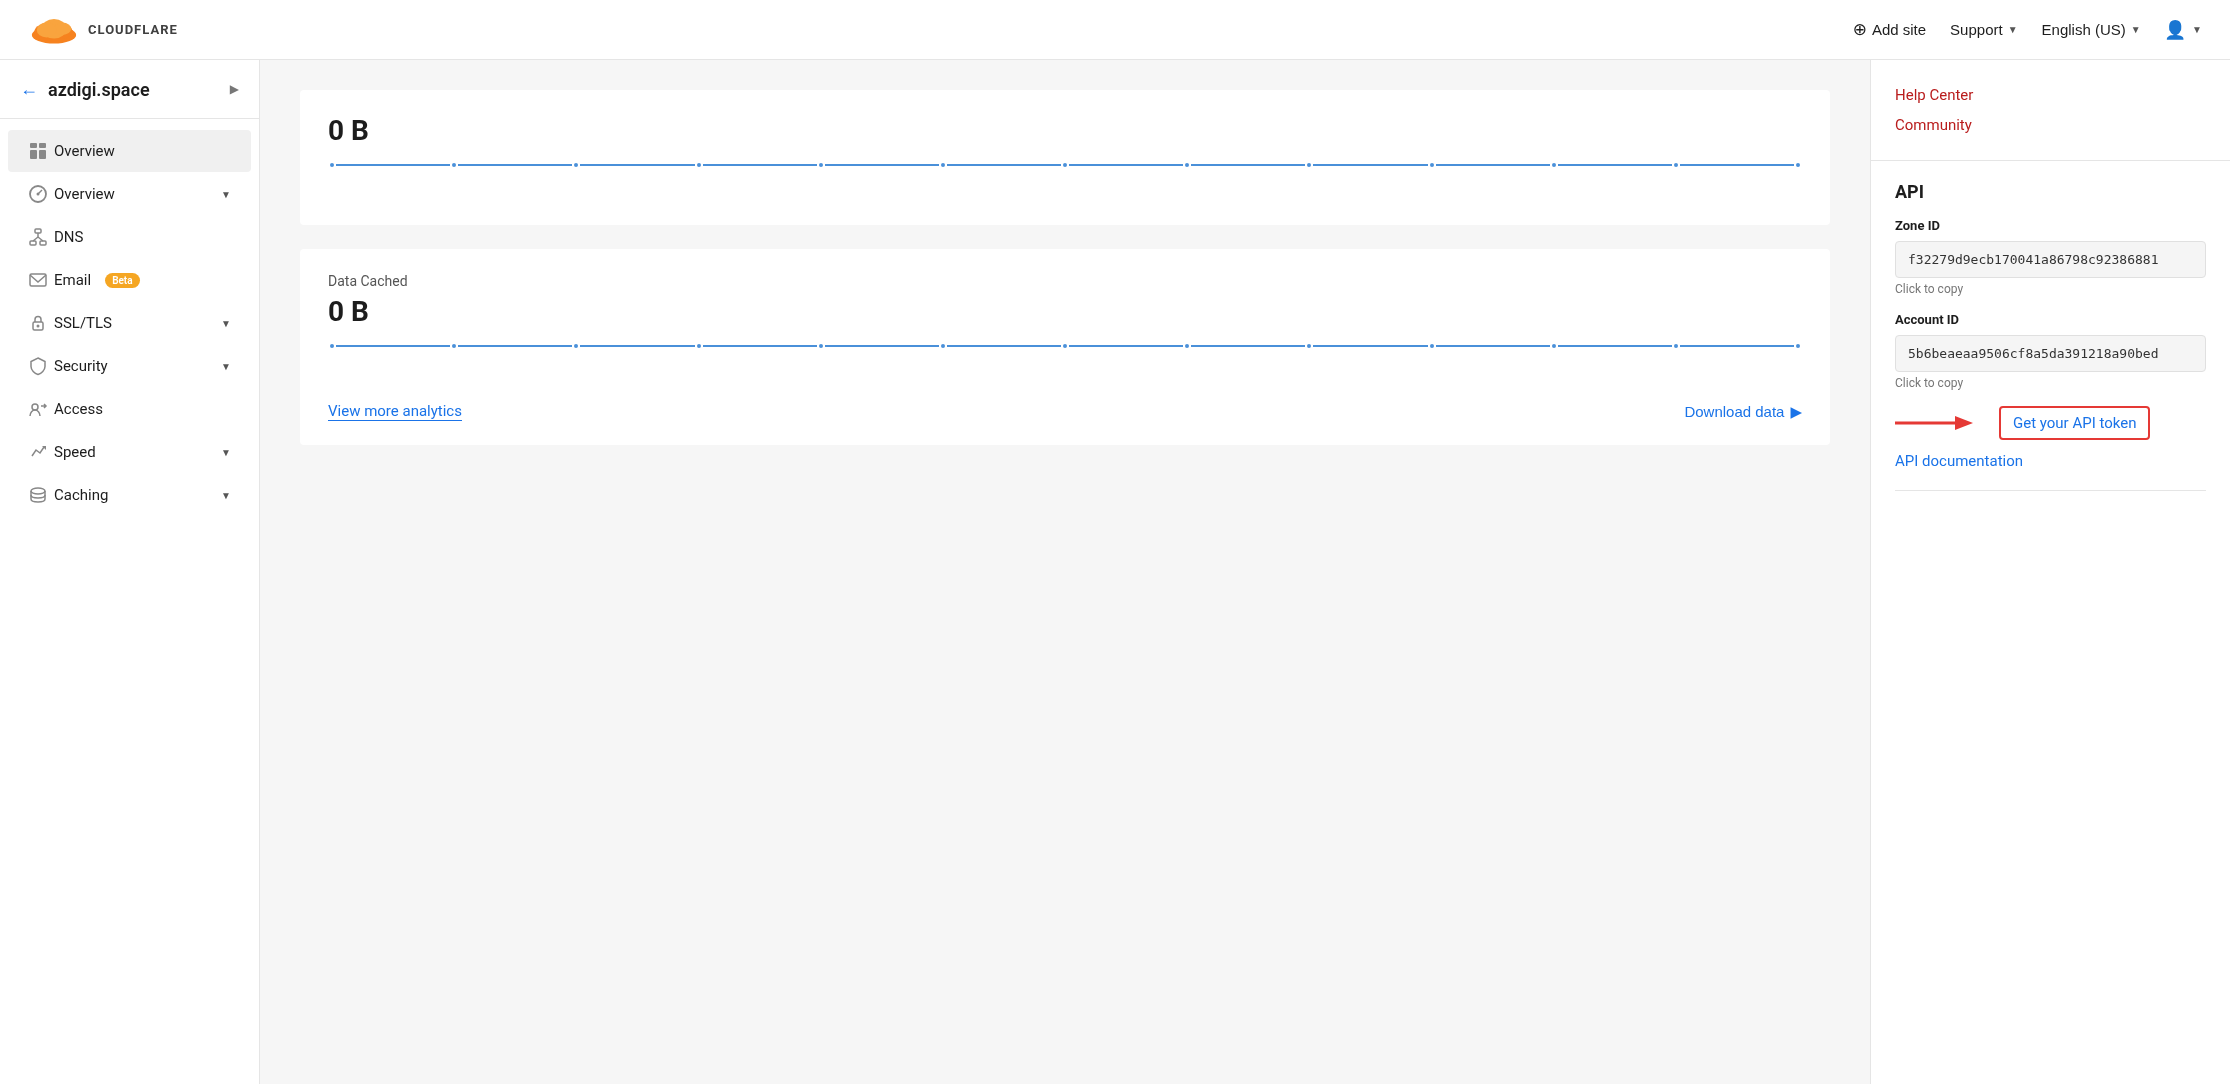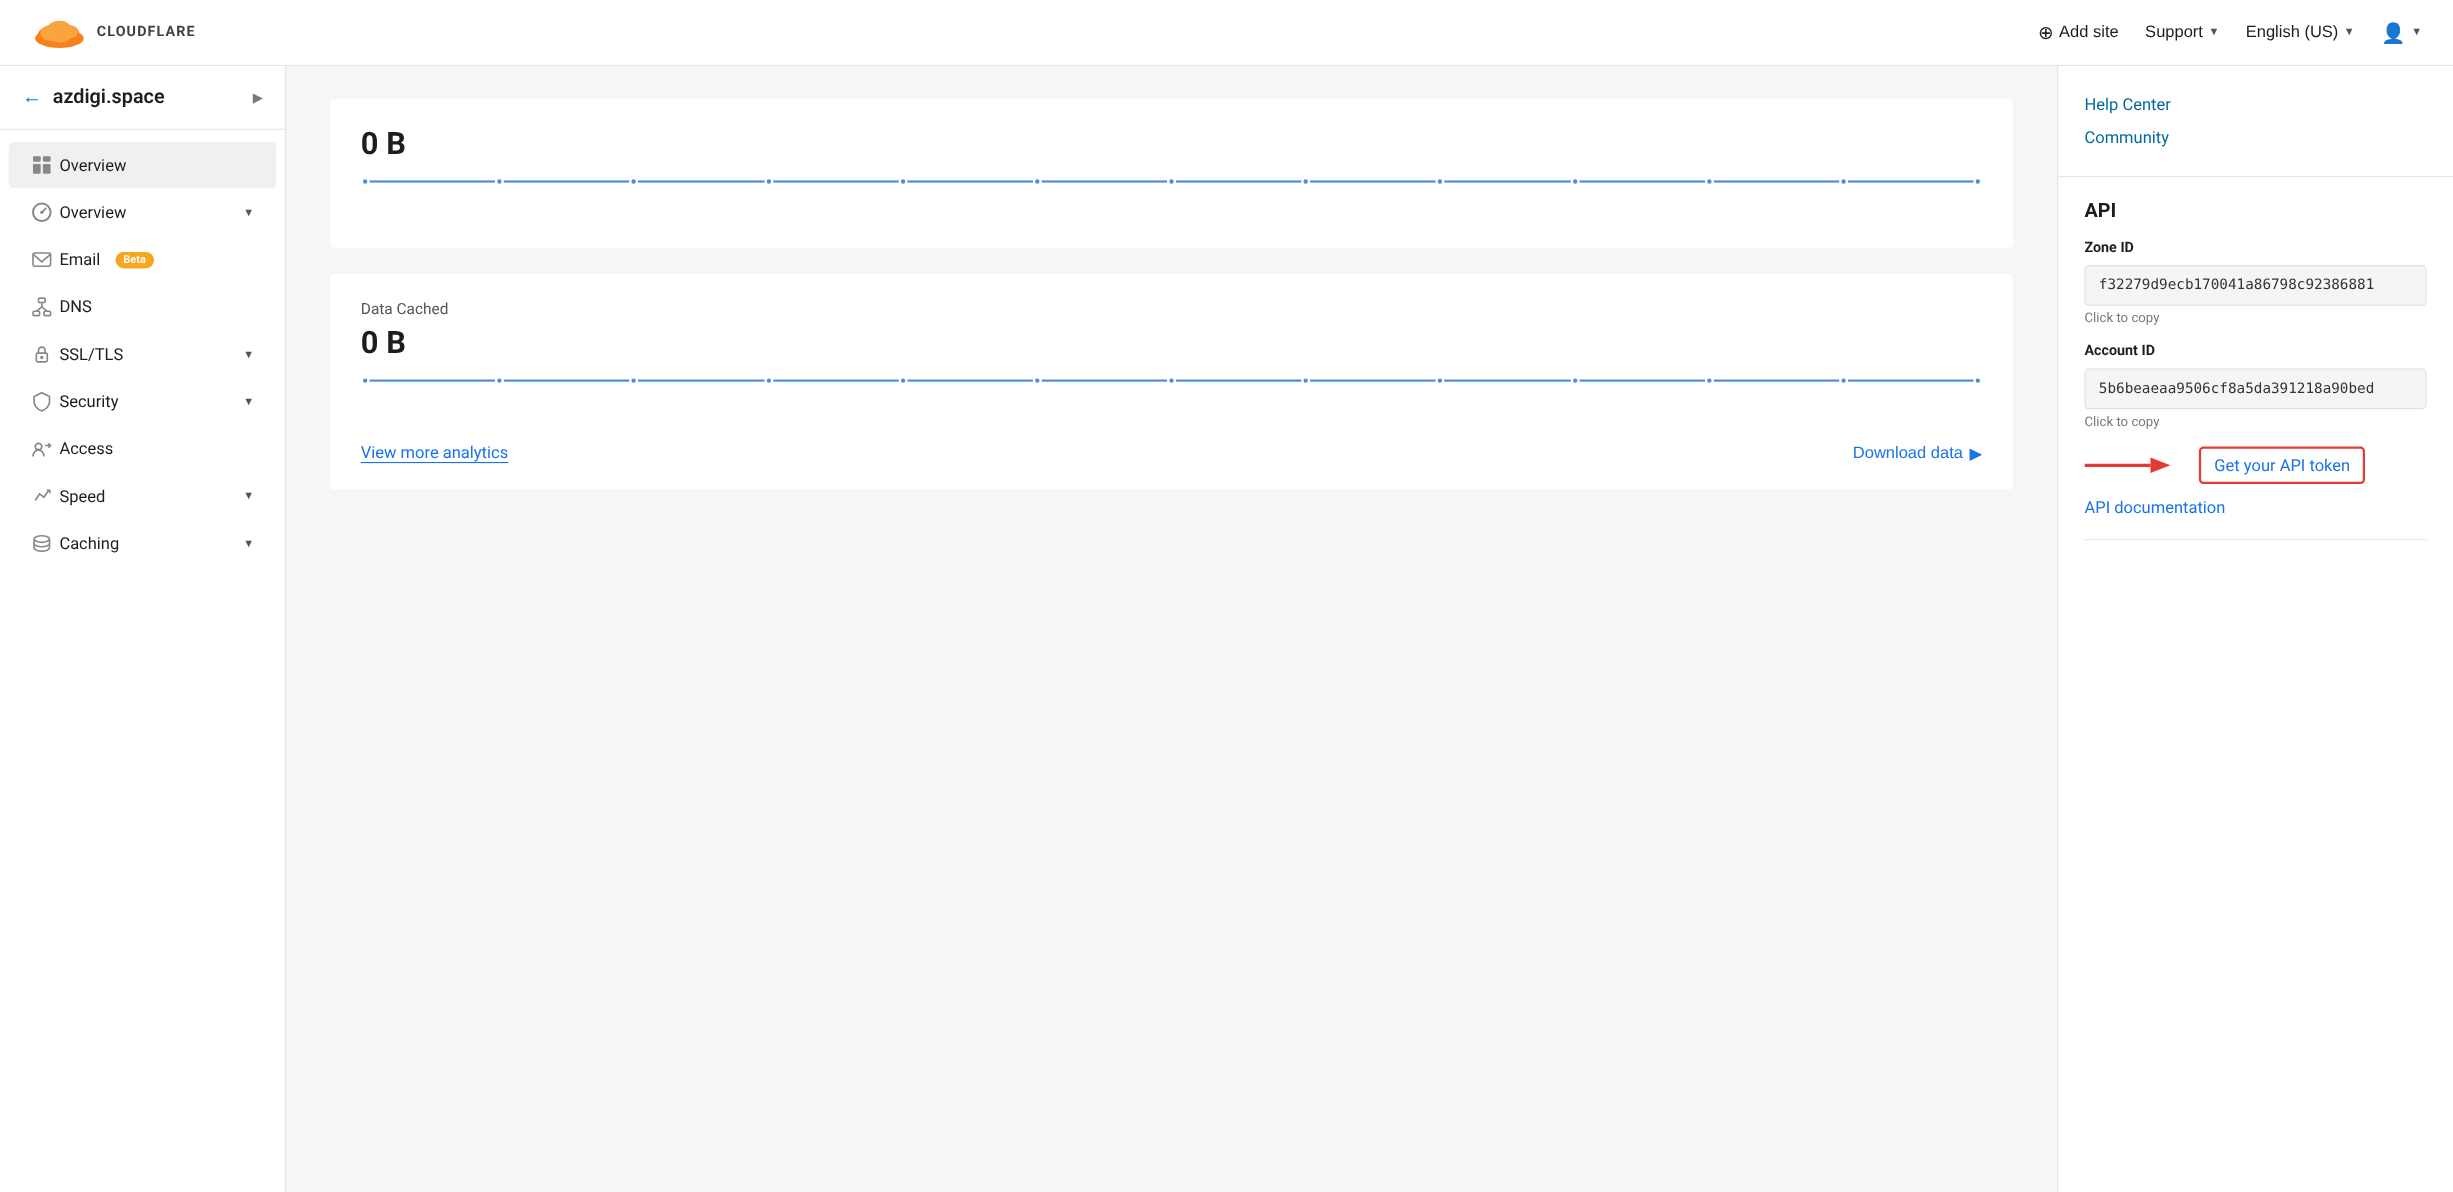--- a/index.html
+++ b/index.html
@@ -85,21 +85,21 @@
     .chart-actions { display: flex; align-items: center; justify-content: space-between; margin-top: 20px; }
     .chart-link { color: #1a73e8; font-size: 15px; text-decoration: none; border-bottom: 1px solid #1a73e8; cursor: pointer; }
     .download-btn { display: flex; align-items: center; gap: 6px; color: #1a73e8; font-size: 15px; cursor: pointer; background: none; border: none; }
 
     
     .right-panel {
       width: 360px; min-width: 360px; background: #fff;
       border-left: 1px solid #e5e5e5; overflow-y: auto; padding: 0;
     }
     .right-section { padding: 20px 24px; border-bottom: 1px solid #e5e5e5; }
-    .right-link { color: #0369a1; font-size: 15px; text-decoration: none; cursor: pointer; display: block; padding: 6px 0; }
+    .right-link { color: #b91c1c; font-size: 15px; text-decoration: none; cursor: pointer; display: block; padding: 6px 0; }
 
     .api-section { padding: 20px 24px; }
     .api-title { font-size: 18px; font-weight: 700; margin-bottom: 16px; color: #1d1d1d; }
     .api-field-label { font-size: 13px; font-weight: 700; color: #1d1d1d; margin-bottom: 8px; }
     .api-id-box {
       background: #f5f5f5; border: 1px solid #e0e0e0; border-radius: 4px;
       padding: 10px 12px; font-size: 13px; color: #333;
       font-family: monospace; word-break: break-all; margin-bottom: 4px;
     }
     .api-copy-hint { font-size: 12px; color: #777; margin-bottom: 16px; }
@@ -191,49 +191,49 @@
           </span>
           <span class="nav-label">Overview</span>
         </div>
         <span class="nav-caret">▼</span>
       </div>
 
       <div class="nav-item">
         <div class="nav-item-left">
           <span class="nav-icon">
             <svg width="20" height="20" viewBox="0 0 20 20" fill="none">
-                <rect x="2" y="4" width="16" height="12" rx="1.5" stroke="#888" stroke-width="1.5" fill="none"></rect>
-                <path d="M2 5 L10 12 L18 5" stroke="#888" stroke-width="1.5"></path>
-              </svg>
-          </span>
-          <span class="nav-label">Email</span>
-          <span class="nav-badge">Beta</span>
-        </div>
-      </div>
-
-      <div class="nav-item">
-        <div class="nav-item-left">
-          <span class="nav-icon">
-            <svg width="20" height="20" viewBox="0 0 20 20" fill="none">
                 <rect x="7" y="2" width="6" height="4" rx="1" stroke="#888" stroke-width="1.5" fill="none"></rect>
                 <rect x="2" y="14" width="6" height="4" rx="1" stroke="#888" stroke-width="1.5" fill="none"></rect>
                 <rect x="12" y="14" width="6" height="4" rx="1" stroke="#888" stroke-width="1.5" fill="none"></rect>
                 <line x1="10" y1="6" x2="10" y2="10" stroke="#888" stroke-width="1.5"></line>
                 <line x1="10" y1="10" x2="5" y2="14" stroke="#888" stroke-width="1.5"></line>
                 <line x1="10" y1="10" x2="15" y2="14" stroke="#888" stroke-width="1.5"></line>
               </svg>
           </span>
           <span class="nav-label">DNS</span>
         </div>
       </div>
 
       <div class="nav-item">
         <div class="nav-item-left">
           <span class="nav-icon">
             <svg width="20" height="20" viewBox="0 0 20 20" fill="none">
+                <rect x="2" y="4" width="16" height="12" rx="1.5" stroke="#888" stroke-width="1.5" fill="none"></rect>
+                <path d="M2 5 L10 12 L18 5" stroke="#888" stroke-width="1.5"></path>
+              </svg>
+          </span>
+          <span class="nav-label">Email</span>
+          <span class="nav-badge">Beta</span>
+        </div>
+      </div>
+
+      <div class="nav-item">
+        <div class="nav-item-left">
+          <span class="nav-icon">
+            <svg width="20" height="20" viewBox="0 0 20 20" fill="none">
                 <rect x="5" y="9" width="10" height="8" rx="1.5" stroke="#888" stroke-width="1.5" fill="none"></rect>
                 <path d="M7 9 V6.5 a3 3 0 0 1 6 0 V9" stroke="#888" stroke-width="1.5" fill="none"></path>
                 <circle cx="10" cy="13" r="1.5" fill="#888"></circle>
               </svg>
           </span>
           <span class="nav-label">SSL/TLS</span>
         </div>
         <span class="nav-caret">▼</span>
       </div>
 

